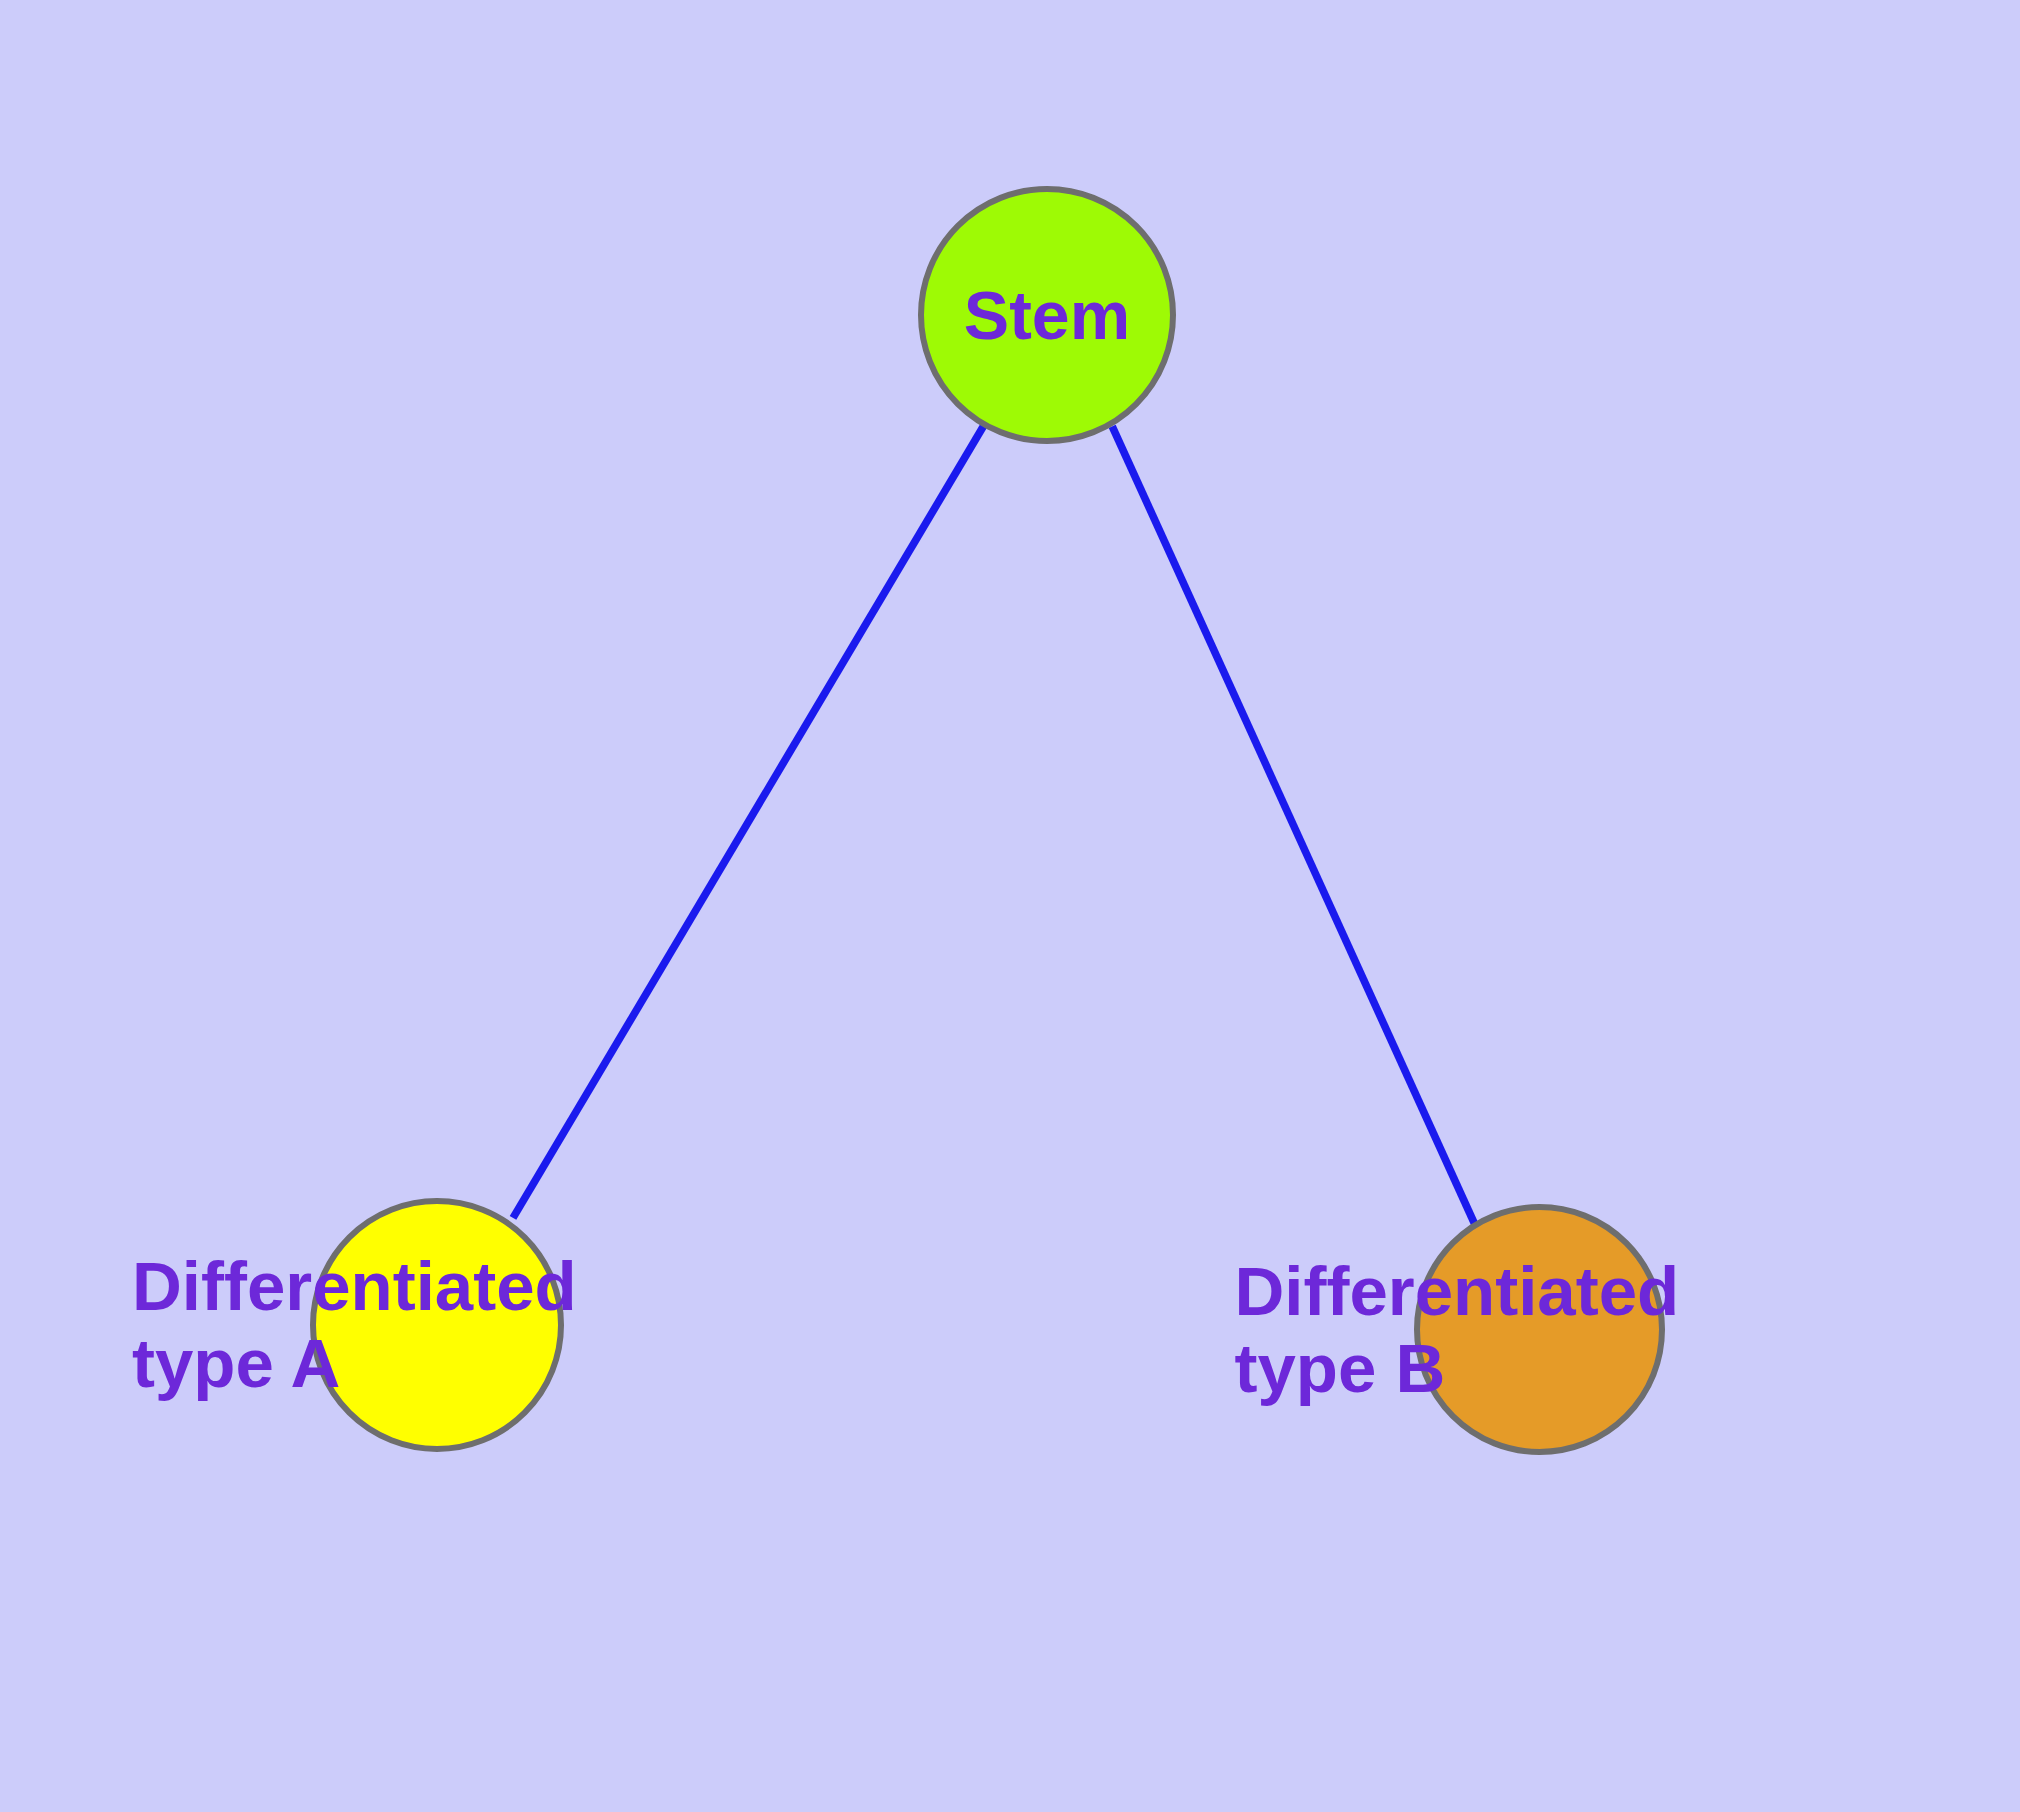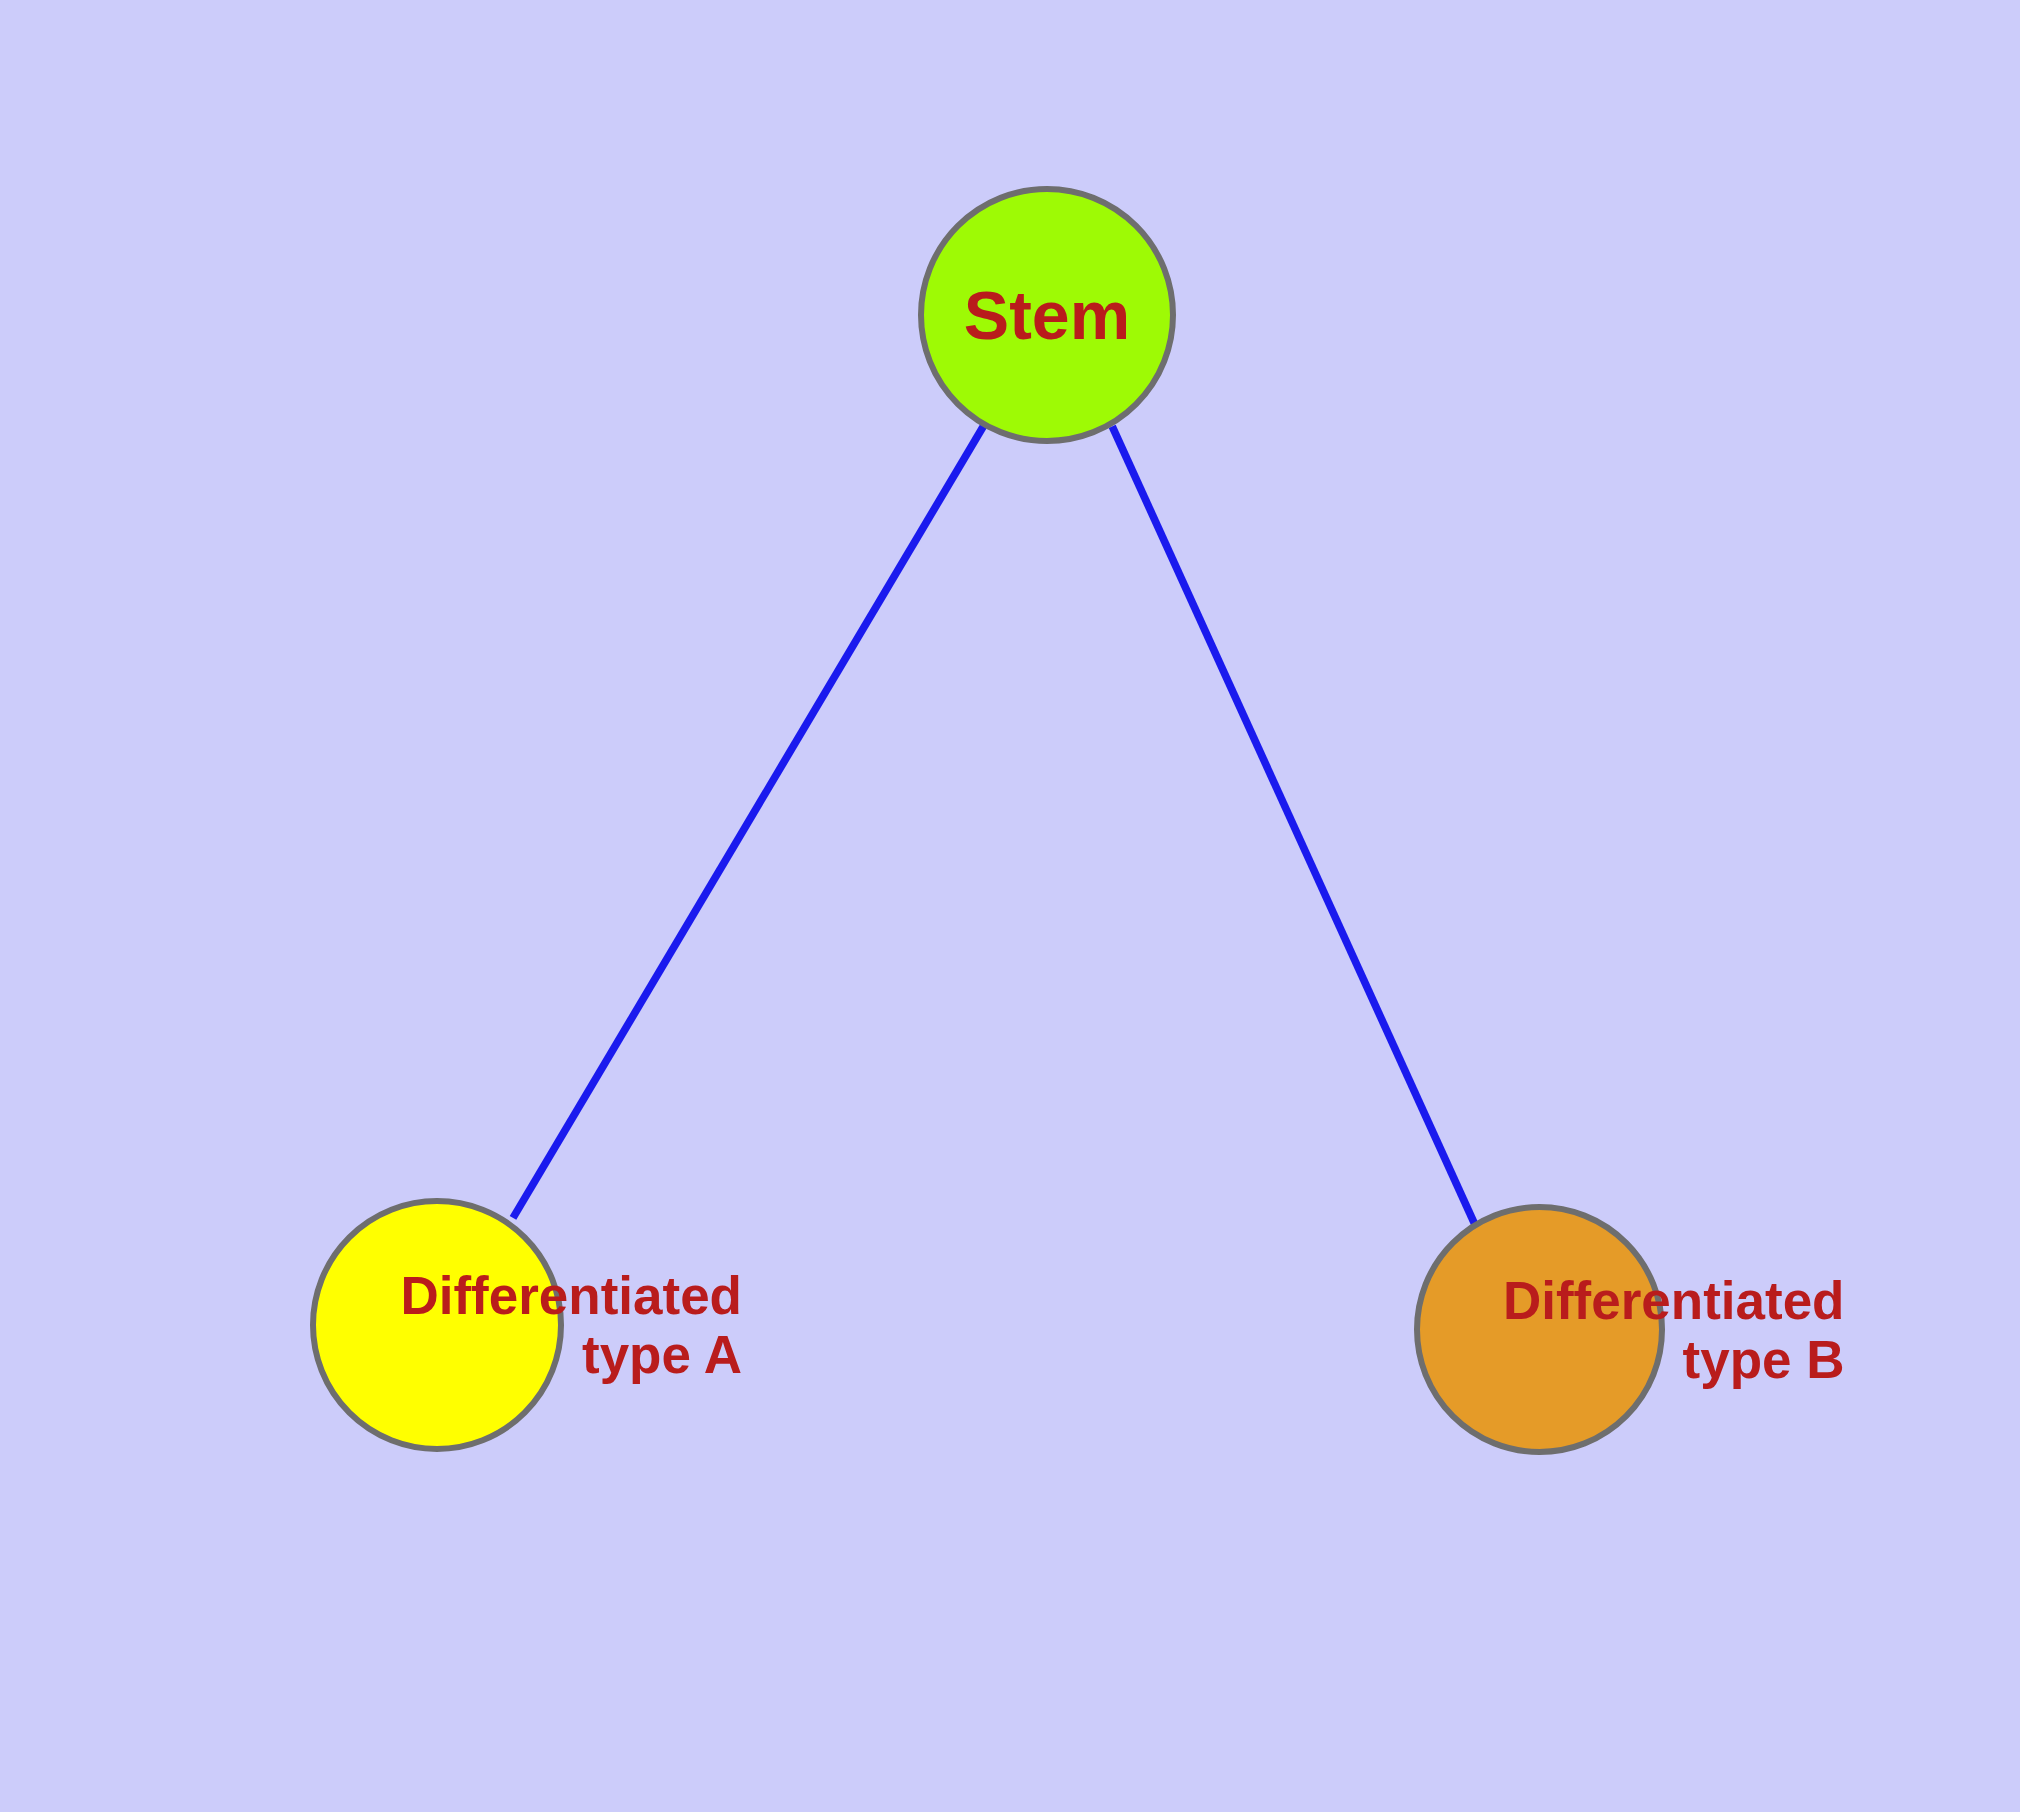--- a/index.html
+++ b/index.html
@@ -38,37 +38,37 @@
   }
   .node-circle {
     position: absolute;
     border-radius: 50%;
     box-sizing: border-box;
     border: 6.8px solid #6e6e6e;
   }
   .node-label {
     position: absolute;
     z-index: 3;
-    text-align: right;
-    color: #b91c1c;
+    text-align: left;
+    color: #6d28d9;
     font-family: "Liberation Sans", sans-serif;
     font-weight: bold;
     line-height: 1.12;
     white-space: pre-line;
     pointer-events: none;
     left: 50%;
     top: 50%;
     transform: translate(-50%, -50%);
   }
   #node-stem .node-label {
     font-size: 68px;
   }
   #node-diff-a .node-label,
   #node-diff-b .node-label {
-    font-size: 53px;
+    font-size: 69px;
     width: 610px;
   }
 </style>
 </head>
 <body>
 
 <div id="graph-canvas" style="width: 2021px; height: 1812px; background: rgb(204, 204, 250);">
 
   <svg id="edge-layer" viewBox="0 0 2384 2138">
     <line x1="1160" y1="503" x2="605" y2="1437" stroke="#1a1aee" stroke-width="9" stroke-linecap="butt"></line>

